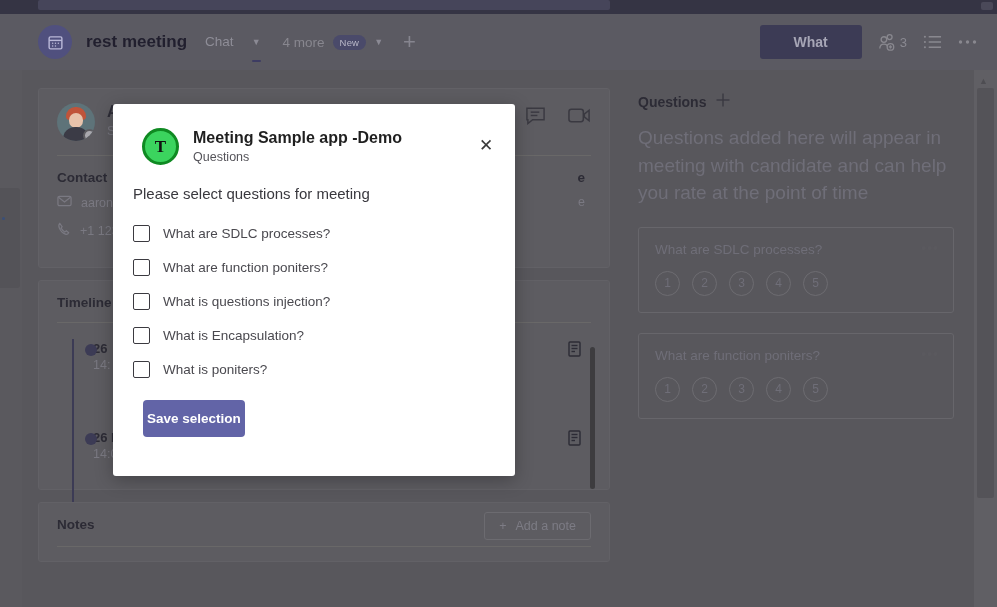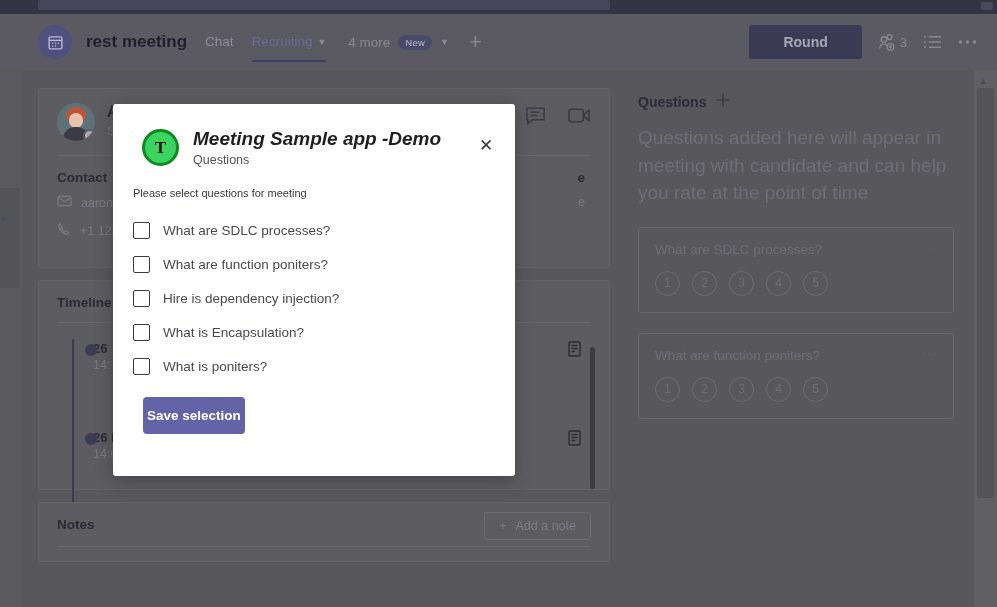--- a/index.html
+++ b/index.html
@@ -182,29 +182,29 @@
   }
   .m-head { display: flex; align-items: center; padding: 24px 0 0 29px; }
   .m-logo {
     width: 37px; height: 37px; border-radius: 50%;
     background: #3bd45e; border: 3px solid #0f8a22;
     display: flex; align-items: center; justify-content: center;
     font-family: "Liberation Serif", serif; font-weight: bold; font-size: 17px; color: #111;
     flex-shrink: 0;
   }
   .m-ttl { margin-left: 14px; }
-  .m-ttl .t1 { font-size: 19px; font-weight: bold; color: #1f1f1f; font-style: italic; }
+  .m-ttl .t1 { font-size: 16px; font-weight: bold; color: #1f1f1f; }
   .m-ttl .t2 { font-size: 12.5px; color: #55545a; margin-top: 3px; }
   .m-close {
     position: absolute; right: 18px; top: 30px; width: 22px; height: 22px;
     display: flex; align-items: center; justify-content: center;
     color: #3a3a3a; font-size: 17px; font-weight: 300; background: none; border: none;
     font-family: inherit;
   }
-  .m-prompt { padding: 20px 0 0 20px; font-size: 11px; color: #39383e; }
+  .m-prompt { padding: 20px 0 0 20px; font-size: 15px; color: #39383e; }
   .m-list { padding: 14px 0 0 20px; }
   .m-item { display: flex; align-items: center; height: 34px; }
   .m-box {
     width: 17px; height: 17px; border: 1.5px solid #3b3a40; border-radius: 2px;
     background: #fff; flex-shrink: 0;
   }
   .m-label { margin-left: 13px; font-size: 13.5px; color: #4a494f; }
   .m-save {
     margin: 14px 0 0 10px; background: #6264a7; color: #fff;
     border: none; border-radius: 4px; font-family: inherit;
@@ -232,32 +232,31 @@
           <circle cx="16" cy="13" r="1" fill="#b9b8d8" stroke="none"></circle>
             <circle cx="8" cy="17" r="1" fill="#b9b8d8" stroke="none"></circle>
           <circle cx="12" cy="17" r="1" fill="#b9b8d8" stroke="none"></circle>
         </svg>
       </div>
       <div class="meeting-title">rest meeting</div>
       <div class="tab">
         <span>Chat</span>
       </div>
       <div class="tab active">
-        <span>Recruiting</span>
         <span class="chev">▼</span>
       </div>
       <div class="tab-more">
         <span>4 more</span>
         <span class="badge-new">New</span>
         <span class="chev">▼</span>
       </div>
       <div class="plus-tab">+</div>
     </div>
     <div class="tb-right">
-      <button class="join-btn">Round</button>
+      <button class="join-btn">What</button>
       <div class="ic">
         <svg width="20" height="18" viewBox="0 0 24 22" fill="none" stroke="#89888f" stroke-width="1.6">
           <circle cx="14" cy="5" r="3"></circle>
             <circle cx="7" cy="8" r="3.4"></circle>
           <path d="M2 19c0-3.3 2.2-5.5 5-5.5s5 2.2 5 5.5"></path>
           <circle cx="15" cy="17" r="4" fill="#5b5a62"></circle>
           <line x1="15" y1="15" x2="15" y2="19"></line>
             <line x1="13" y1="17" x2="17" y2="17"></line>
         </svg>
         <span class="people-count">3</span>
@@ -486,21 +485,21 @@
       <label class="m-item">
         <span class="m-box"></span>
         <span class="m-label">What are SDLC processes?</span>
       </label>
       <label class="m-item">
         <span class="m-box"></span>
         <span class="m-label">What are function poniters?</span>
       </label>
       <label class="m-item">
         <span class="m-box"></span>
-        <span class="m-label">Hire is dependency injection?</span>
+        <span class="m-label">What is questions injection?</span>
       </label>
       <label class="m-item">
         <span class="m-box"></span>
         <span class="m-label">What is Encapsulation?</span>
       </label>
       <label class="m-item">
         <span class="m-box"></span>
         <span class="m-label">What is poniters?</span>
       </label>
       <button class="m-save">Save selection</button>

